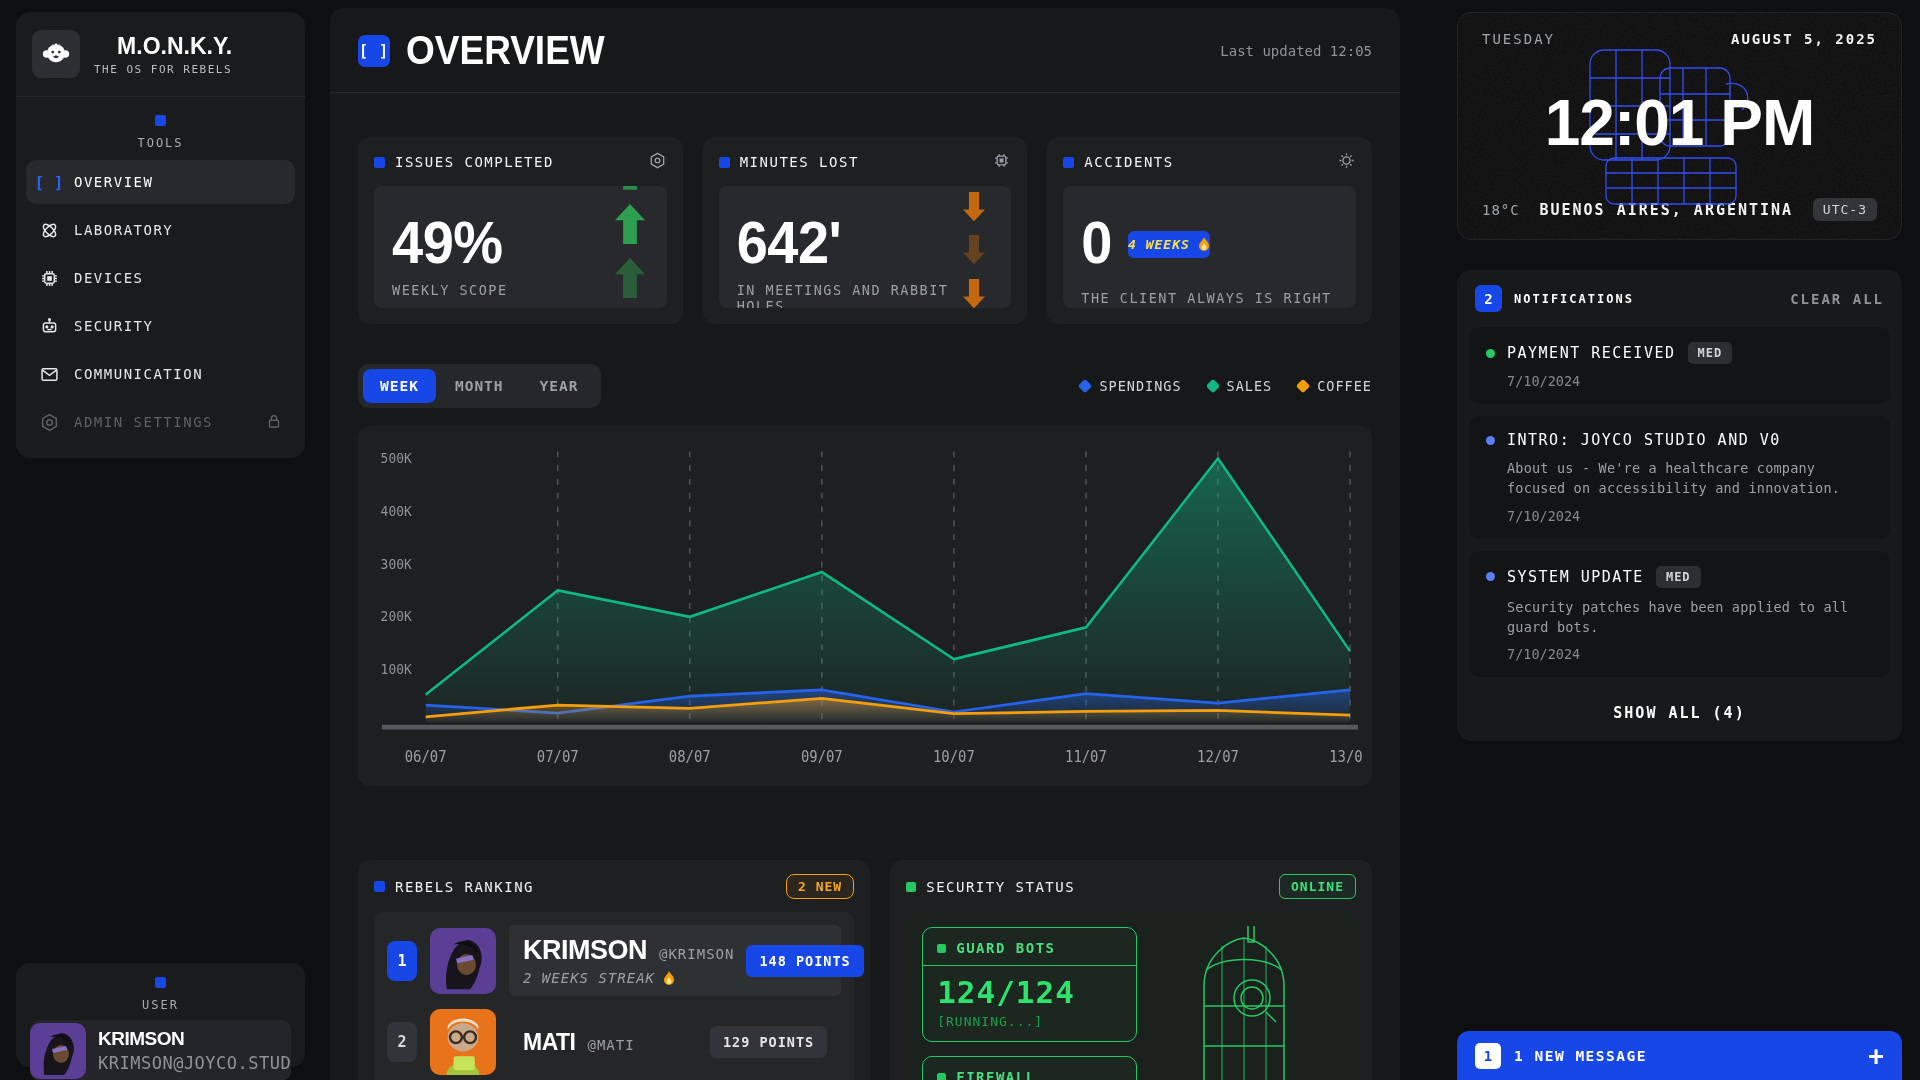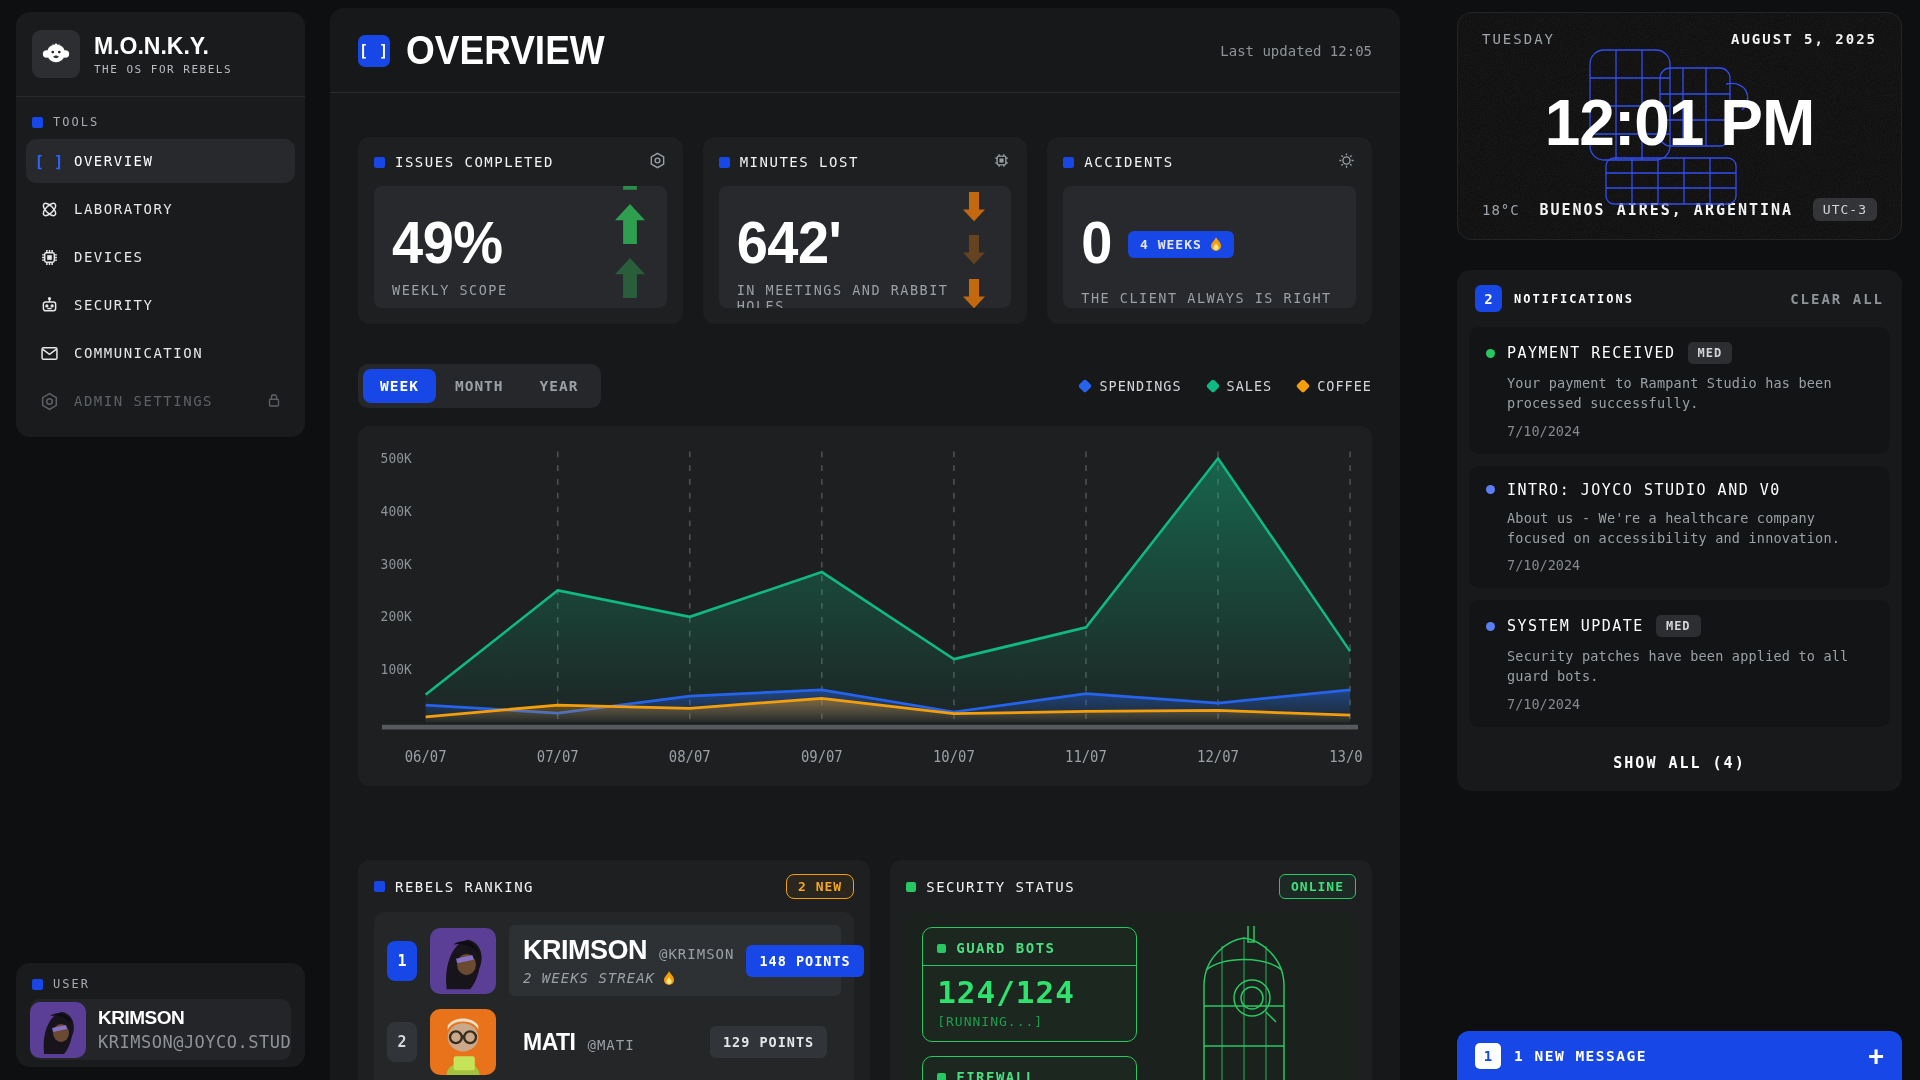--- a/index.html
+++ b/index.html
@@ -1,26 +1,26 @@
 <!DOCTYPE html>
 <html><head>
 <meta charset="utf-8">
 <style>
   * { margin:0; padding:0; box-sizing:border-box; }
   html,body { width:1920px; height:1080px; }
   body { background:#0e0f10; font-family:"DejaVu Sans Mono","Liberation Mono",monospace; color:#fff; overflow:hidden; position:relative; }
   .disp { font-family:"Liberation Sans","DejaVu Sans",sans-serif; font-weight:900; letter-spacing:-0.5px; }
 
   
-  .sidebar { position:absolute; left:16px; top:12px; width:289px; background:#1a1b1d; border-radius:14px; padding-bottom:10px; }
+  .sidebar { position:absolute; left:16px; top:12px; width:289px; background:#1a1b1d; border-radius:14px; padding-bottom:10px;text-align:right; }
   .logo-row { display:flex; align-items:center; gap:14px; padding:18px 16px; border-bottom:1px solid #2a2b2e; }
   .logo-box { width:48px; height:48px; background:#2c2e31; border-radius:9px; display:flex; align-items:center; justify-content:center; flex:0 0 auto; }
   .logo-title { font-size:23px; letter-spacing:0; }
   .logo-sub { font-size:11px; color:#b9bcc0; letter-spacing:1.5px; margin-top:3px; }
-  .section-label { display:flex; align-items:center; gap:10px; font-size:12px; color:#a7abb0; letter-spacing:2px; margin:18px 16px 10px; }
+  .section-label { display:flex; align-items:center; gap:10px; font-size:12px; color:#a7abb0; letter-spacing:2px; margin:18px 16px 10px;flex-direction:column; }
   .blue-sq { width:11px; height:11px; background:#1747e6; border-radius:2px; flex:0 0 auto; }
   .green-sq { width:10px; height:10px; background:#27c861; border-radius:2px; flex:0 0 auto; }
   .nav { padding:0 10px; }
   .nav-item { display:flex; align-items:center; gap:14px; height:44px; padding:0 12px; border-radius:10px; font-size:14px; letter-spacing:1.5px; color:#e6e7e9; cursor:pointer; margin-bottom:4px; }
   .nav-item.active { background:#28292c; color:#fff; }
   .nav-item.disabled { color:#5d6166; }
   .nav-item .nic { width:22px; display:flex; justify-content:center; flex:0 0 auto; }
   .nav-item .spacer { margin-left:auto; }
   .brackets { color:#2b63ff; font-weight:bold; font-size:16px; letter-spacing:0; }
   
@@ -43,21 +43,21 @@
   .stats-row { display:flex; gap:20px; margin:44px 28px 0; }
   .stat-card { flex:1; background:#1d1f21; border-radius:12px; padding:14px 16px 16px; }
   .stat-head { display:flex; align-items:center; gap:10px; font-size:14px; letter-spacing:1.5px; color:#f2f3f4;justify-content:space-between; }
   .stat-head .gear { margin-left:auto; color:#9aa0a6; }
   .stat-body { position:relative; margin-top:13px; background:#27292c; border-radius:8px; padding:16px 18px 14px; height:122px; overflow:hidden; }
   .stat-value { font-size:56px; line-height:1; margin-top:14px; transform:scaleY(1.05); transform-origin:left bottom; }
   .stat-cap { font-size:13.5px; color:#9aa0a6; letter-spacing:1.5px; margin-top:10px; }
   .arrow-col { position:absolute; right:16px; top:-14px; bottom:0; width:42px; display:flex; flex-direction:column; align-items:center; gap:14px; }
   .val-row { display:flex; align-items:center; gap:16px; margin-top:14px; }
   .val-row .stat-value { margin-top:0; }
-  .streak-badge { background:#1747e6; color:#e5e5e5; font-size:13px; font-weight:bold; letter-spacing:1px; padding:6px 12px; border-radius:6px; display:flex; align-items:center; gap:8px; }
+  .streak-badge { background:#1747e6; color:#fde047; font-size:13px; font-weight:bold; letter-spacing:1px; padding:6px 0; border-radius:6px; display:flex; align-items:center; gap:8px;font-style:italic; }
 
   .chart-zone { margin:40px 28px 0; }
   .tabs-row { display:flex; align-items:center; }
   .tabs { display:inline-flex; background:#26272a; border-radius:10px; padding:5px; gap:2px; }
   .tab { font-size:14.5px; font-weight:bold; letter-spacing:1px; color:#9aa0a6; padding:9px 17px; border-radius:8px; cursor:pointer; }
   .tab.active { background:#1747e6; color:#fff; }
   .legend { margin-left:auto; display:flex; gap:26px; align-items:center; }
   .legend-item { display:flex; align-items:center; gap:9px; font-size:13.5px; letter-spacing:1px; color:#d4d7da; cursor:pointer; }
   .diamond { width:10px; height:10px; transform:rotate(45deg); border-radius:2px; }
   .chart-card { margin-top:18px; background:#1d1f21; border-radius:12px; padding:14px 10px 6px; height:360px; }
@@ -534,21 +534,20 @@
     <div class="notif-title">NOTIFICATIONS</div>
     <div class="clear-all">CLEAR ALL</div>
   </div>
 
   <div class="notif-card">
     <div class="nc-title-row">
       <span class="nc-dot green"></span>
       <span class="nc-title">PAYMENT RECEIVED</span>
       <span class="nc-badge">MED</span>
     </div>
-    <div class="nc-body">Your payment to Rampant Studio has been processed successfully.</div>
     <div class="nc-date">7/10/2024</div>
   </div>
 
   <div class="notif-card">
     <div class="nc-title-row">
       <span class="nc-dot blue"></span>
       <span class="nc-title">INTRO: JOYCO STUDIO AND V0</span>
     </div>
     <div class="nc-body">About us - We're a healthcare company focused on accessibility and innovation.</div>
     <div class="nc-date">7/10/2024</div>

